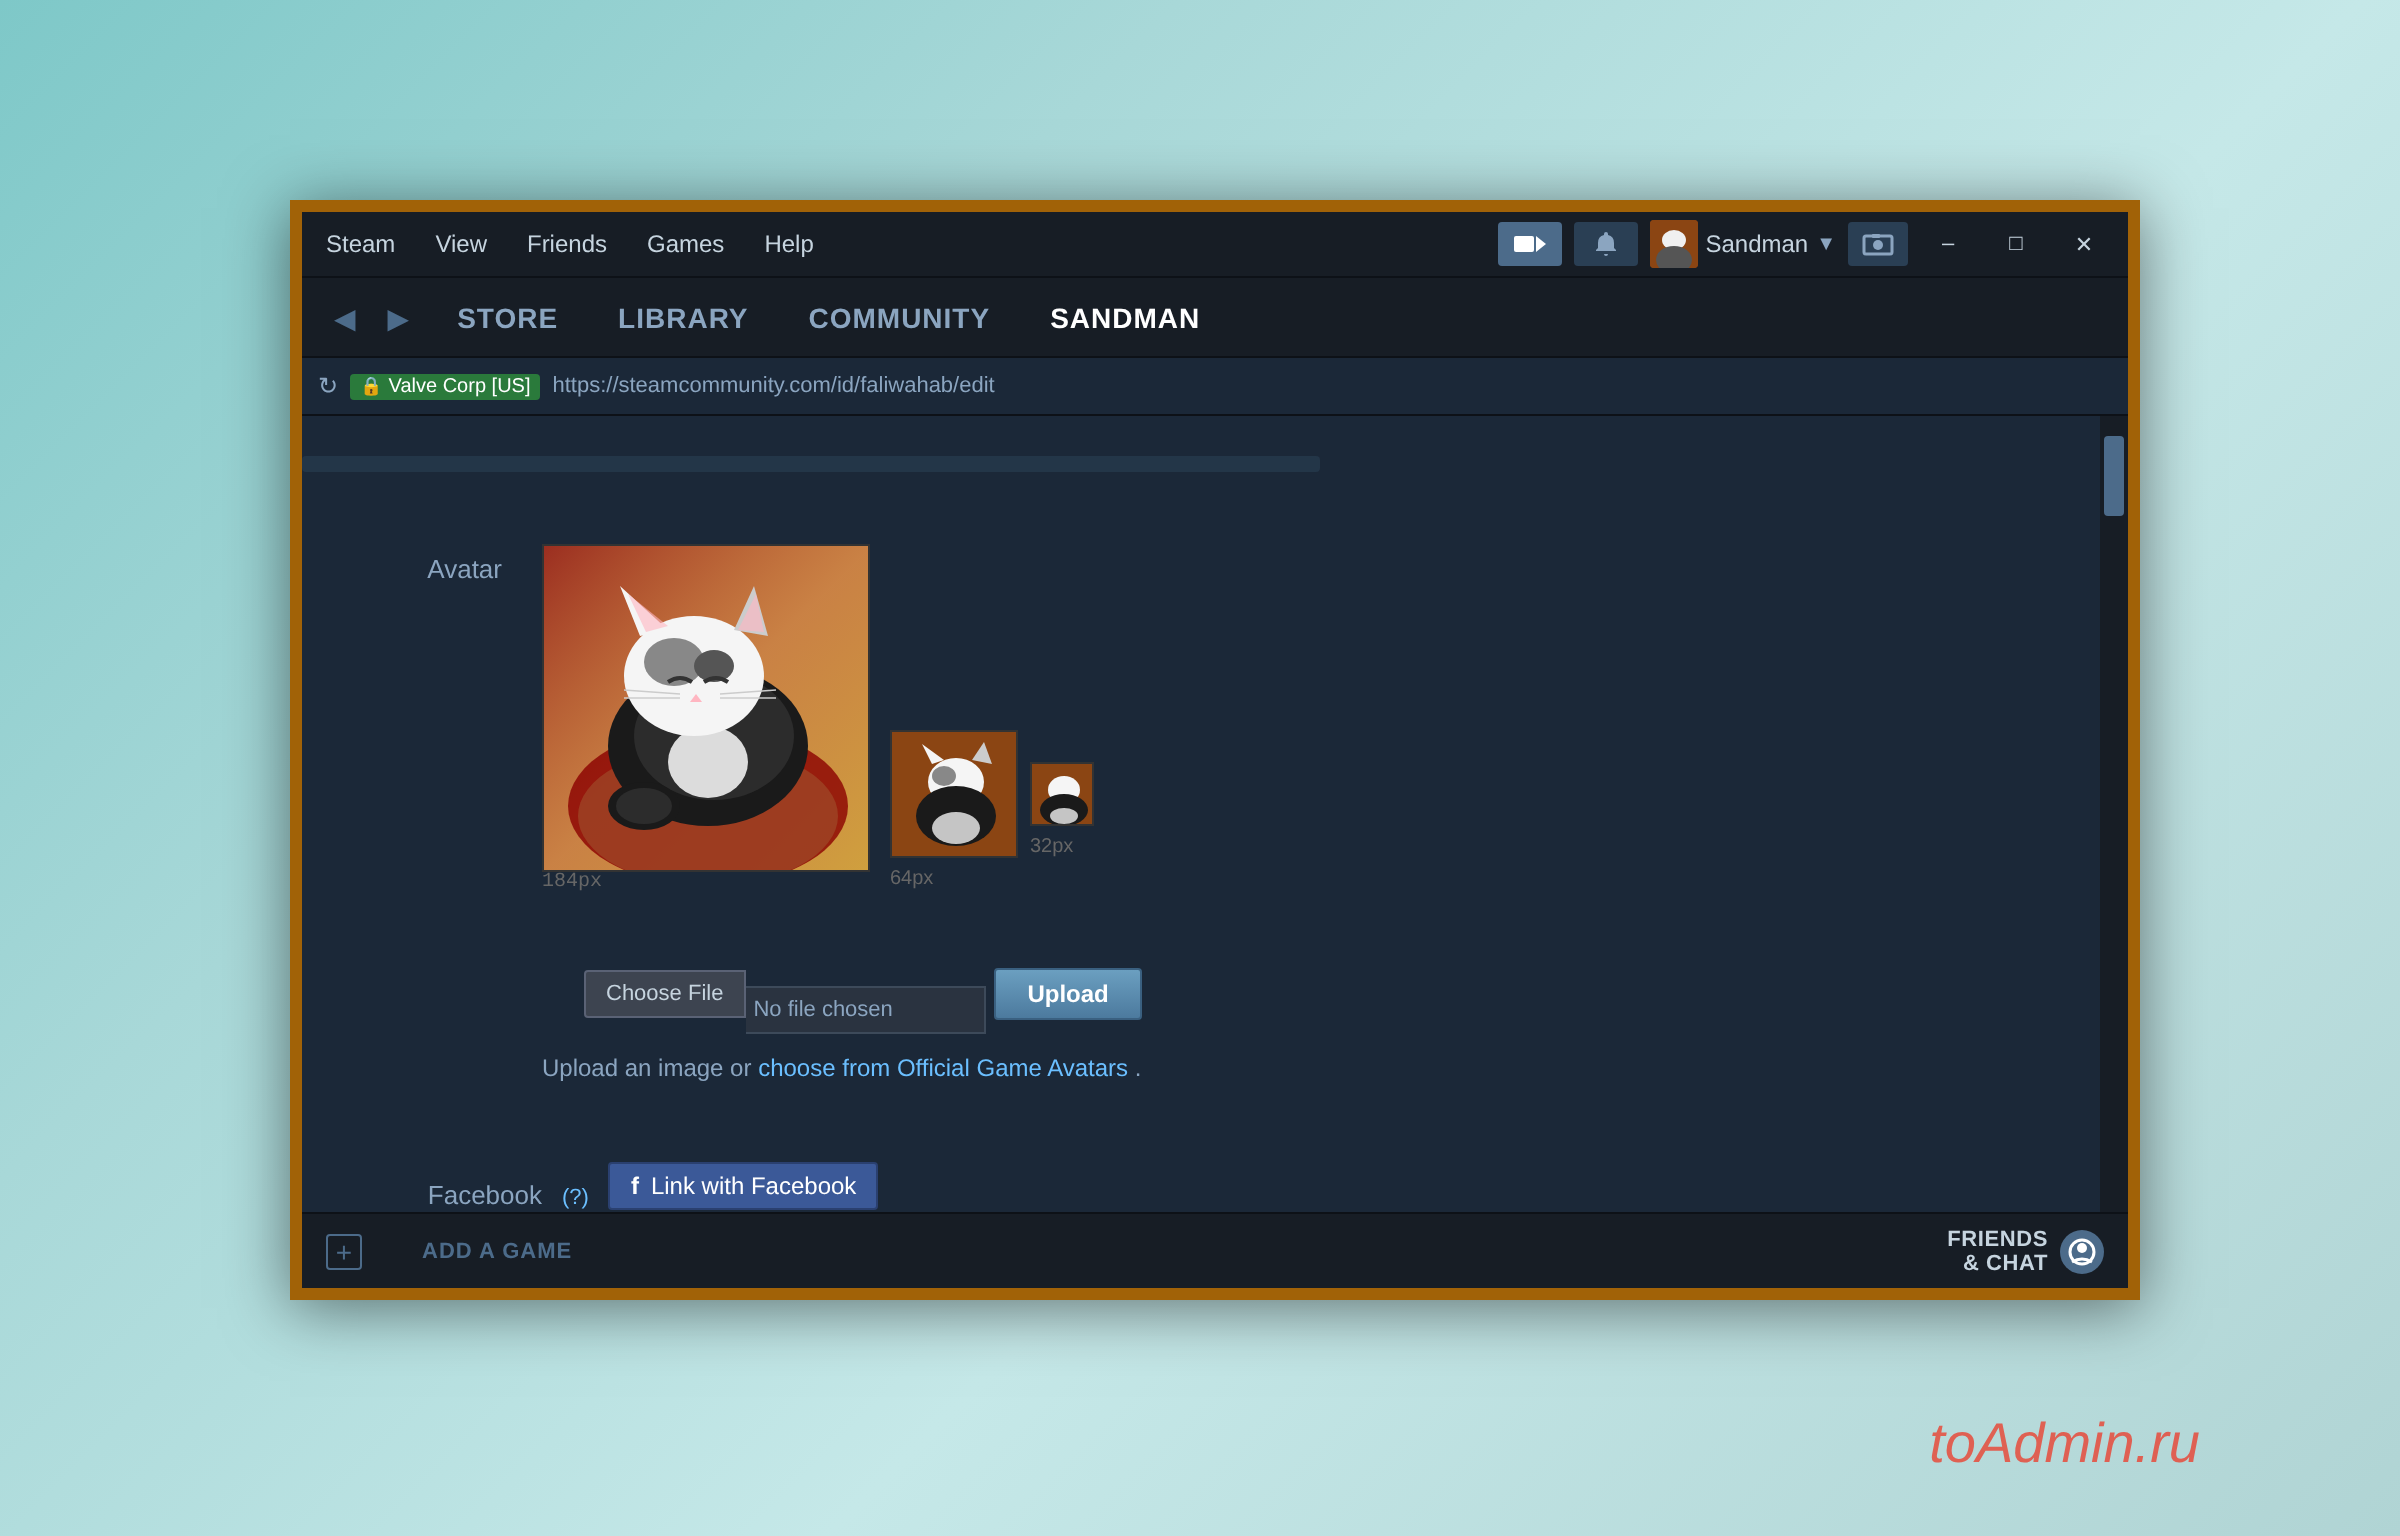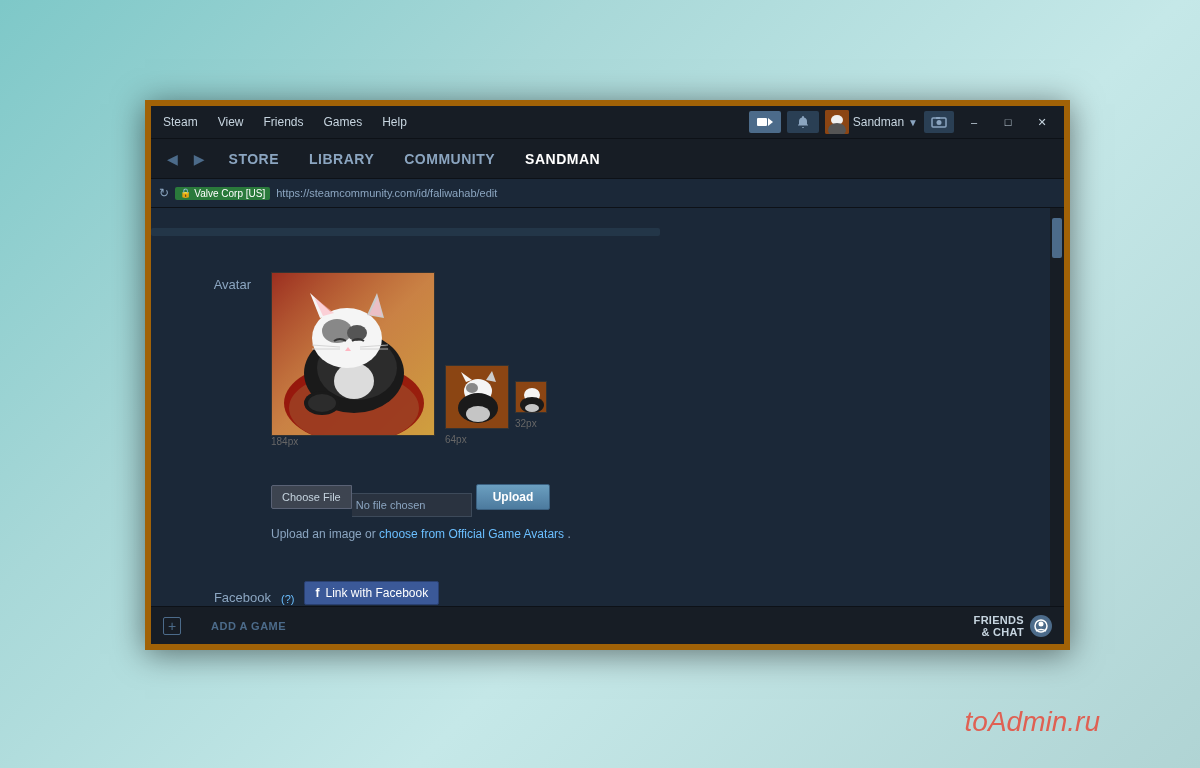--- a/index.html
+++ b/index.html
@@ -284,20 +284,21 @@
       background: #8b4513;
       overflow: hidden;
       border: 1px solid #333;
     }
 
     .avatar-size-labels {
       display: flex;
       align-items: flex-start;
       gap: 0px;
       padding-left: 0px;
+      font-family: Liberation Mono, monospace;
     }
 
     
     .upload-section {
       padding: 10px 40px 10px 120px;
       display: flex;
       flex-direction: column;
       gap: 10px;
     }
 
@@ -309,20 +310,21 @@
 
     .choose-file-btn {
       background: #3d4450;
       border: 1px solid #5a6275;
       color: #c6d4df;
       font-size: 11px;
       padding: 5px 10px;
       cursor: pointer;
       border-radius: 2px 0 0 2px;
       white-space: nowrap;
+      margin-left: 21px;
     }
 
     .no-file-label {
       background: #2a3340;
       border: 1px solid #3d4a5a;
       border-left: none;
       color: #8ba5c0;
       font-size: 11px;
       padding: 5px 4px;
       min-width: 120px;

